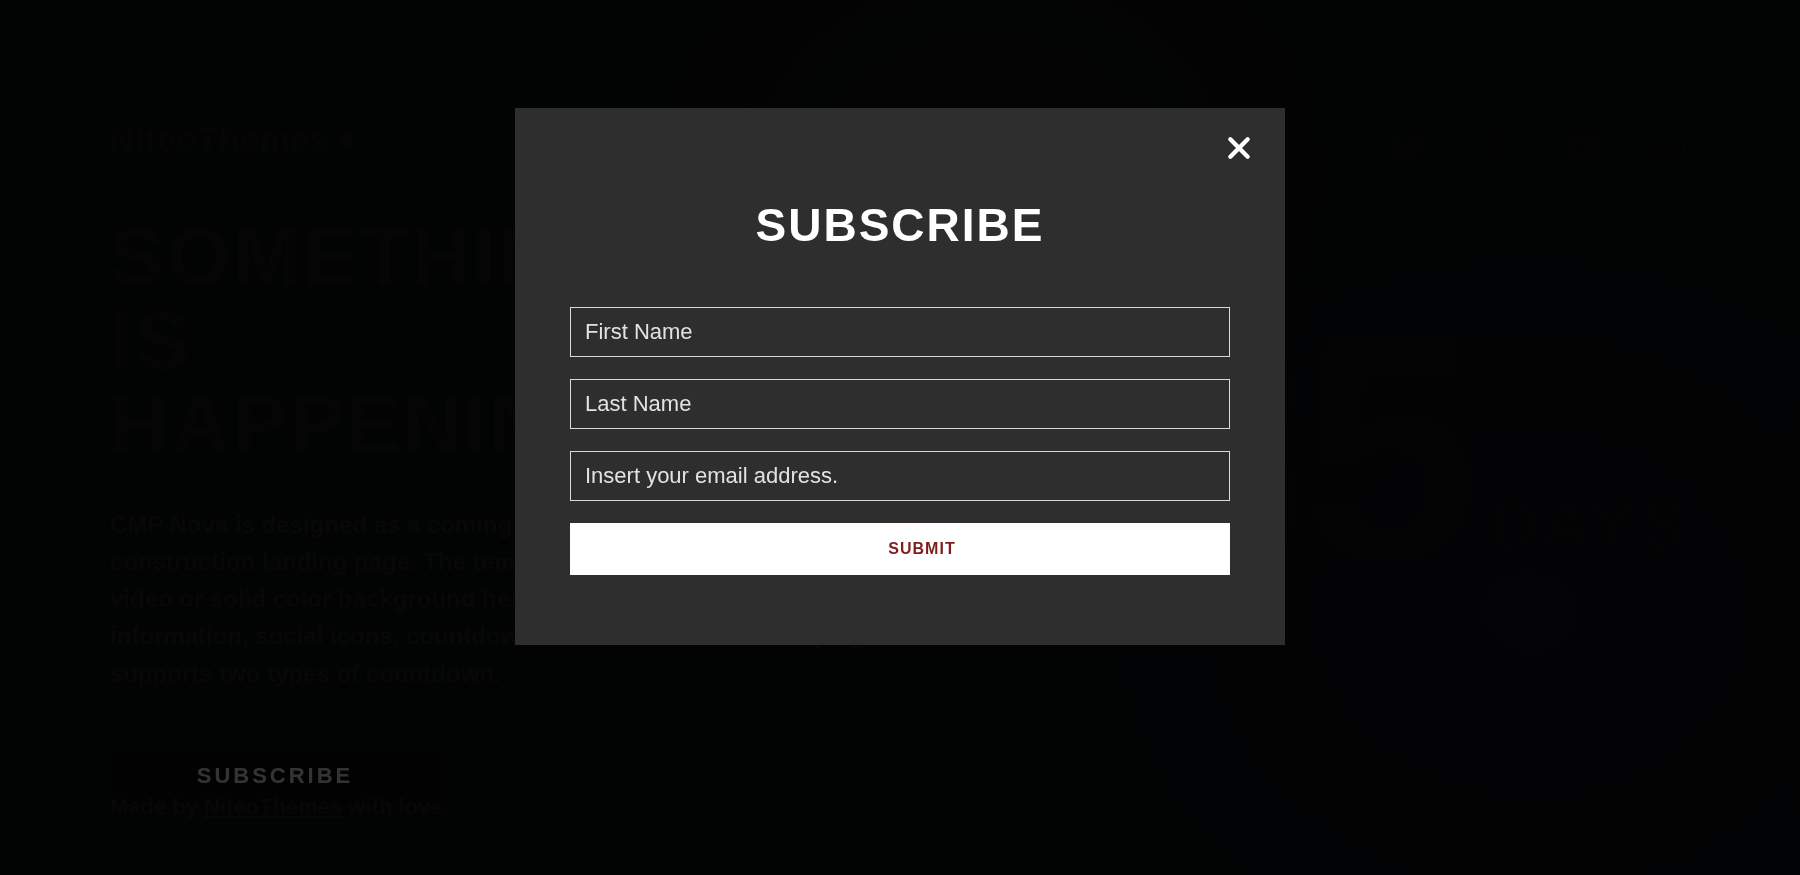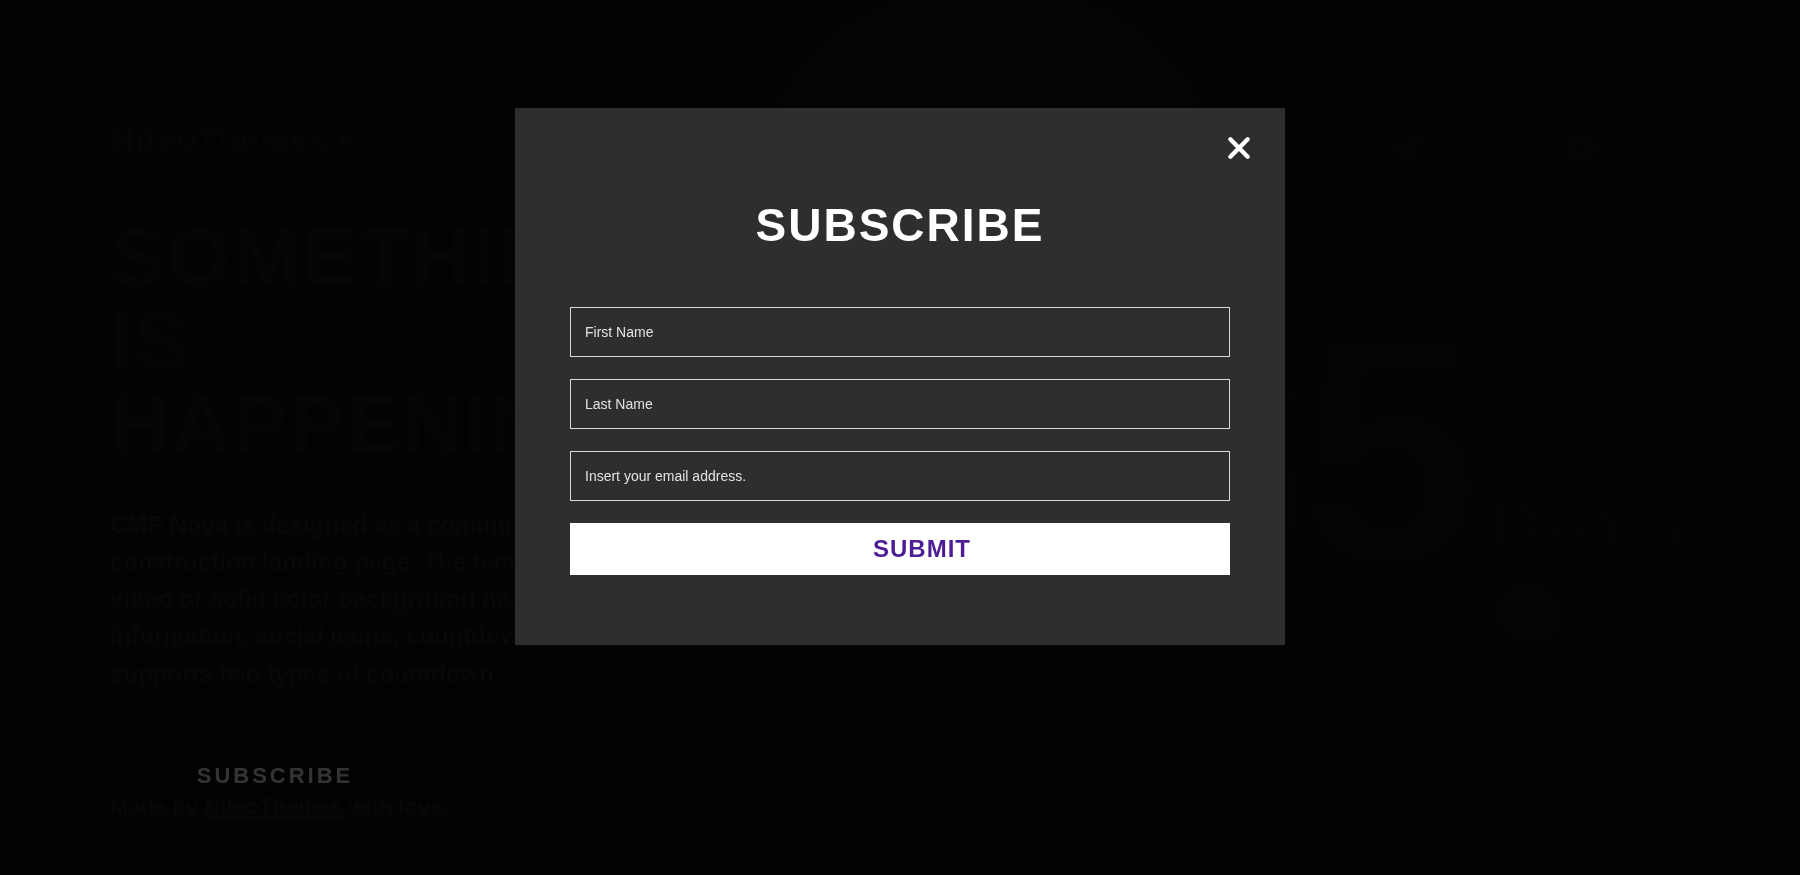--- a/index.html
+++ b/index.html
@@ -98,30 +98,30 @@
   }
   .modal-close svg { width:26px; height:26px; fill:#fff; }
   .modal h2 {
     text-align:center; font-size:46px; font-weight:800; letter-spacing:2px;
     margin-bottom: 55px; margin-top: 30px;
   }
   .modal .field {
     width:100%; height:50px;
     background: transparent;
     border: 1px solid #d9d9d9;
-    color:#fff; font-size:14px;
+    color:#fff; font-size:22px;
     padding: 0 14px;
     margin-bottom: 22px;
     outline:none;
   }
   .modal .field::placeholder { color:#e2e2e2; opacity:1; }
   .modal .submit {
     width:100%; height:52px;
-    background:#ffffff; color:#4c1d95;
-    border:none; font-size:24px; font-weight:700; letter-spacing:1px;
+    background:#ffffff; color:#7f1d1d;
+    border:none; font-size:16px; font-weight:700; letter-spacing:1px;
     cursor:pointer;
     padding-left:44px;
   }
 </style>
 </head>
 <body>
 
 <div class="bg-tint"></div>
 
 <div class="page">

